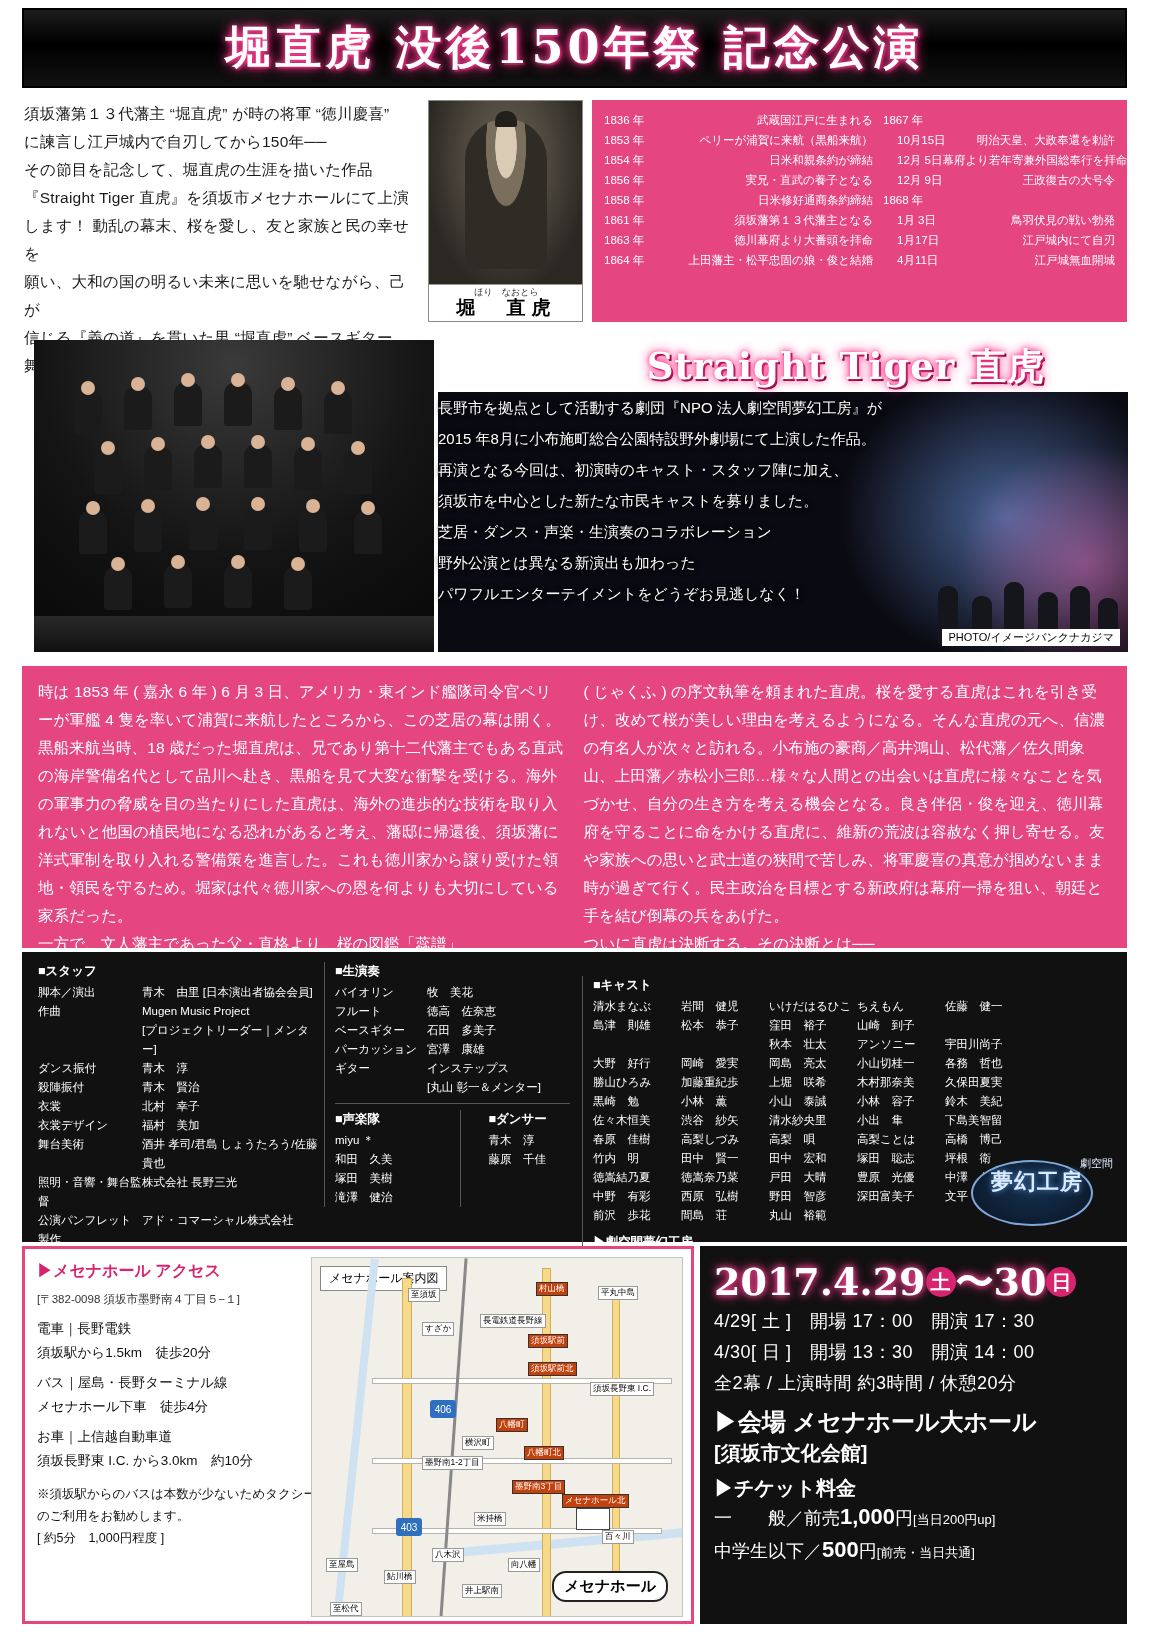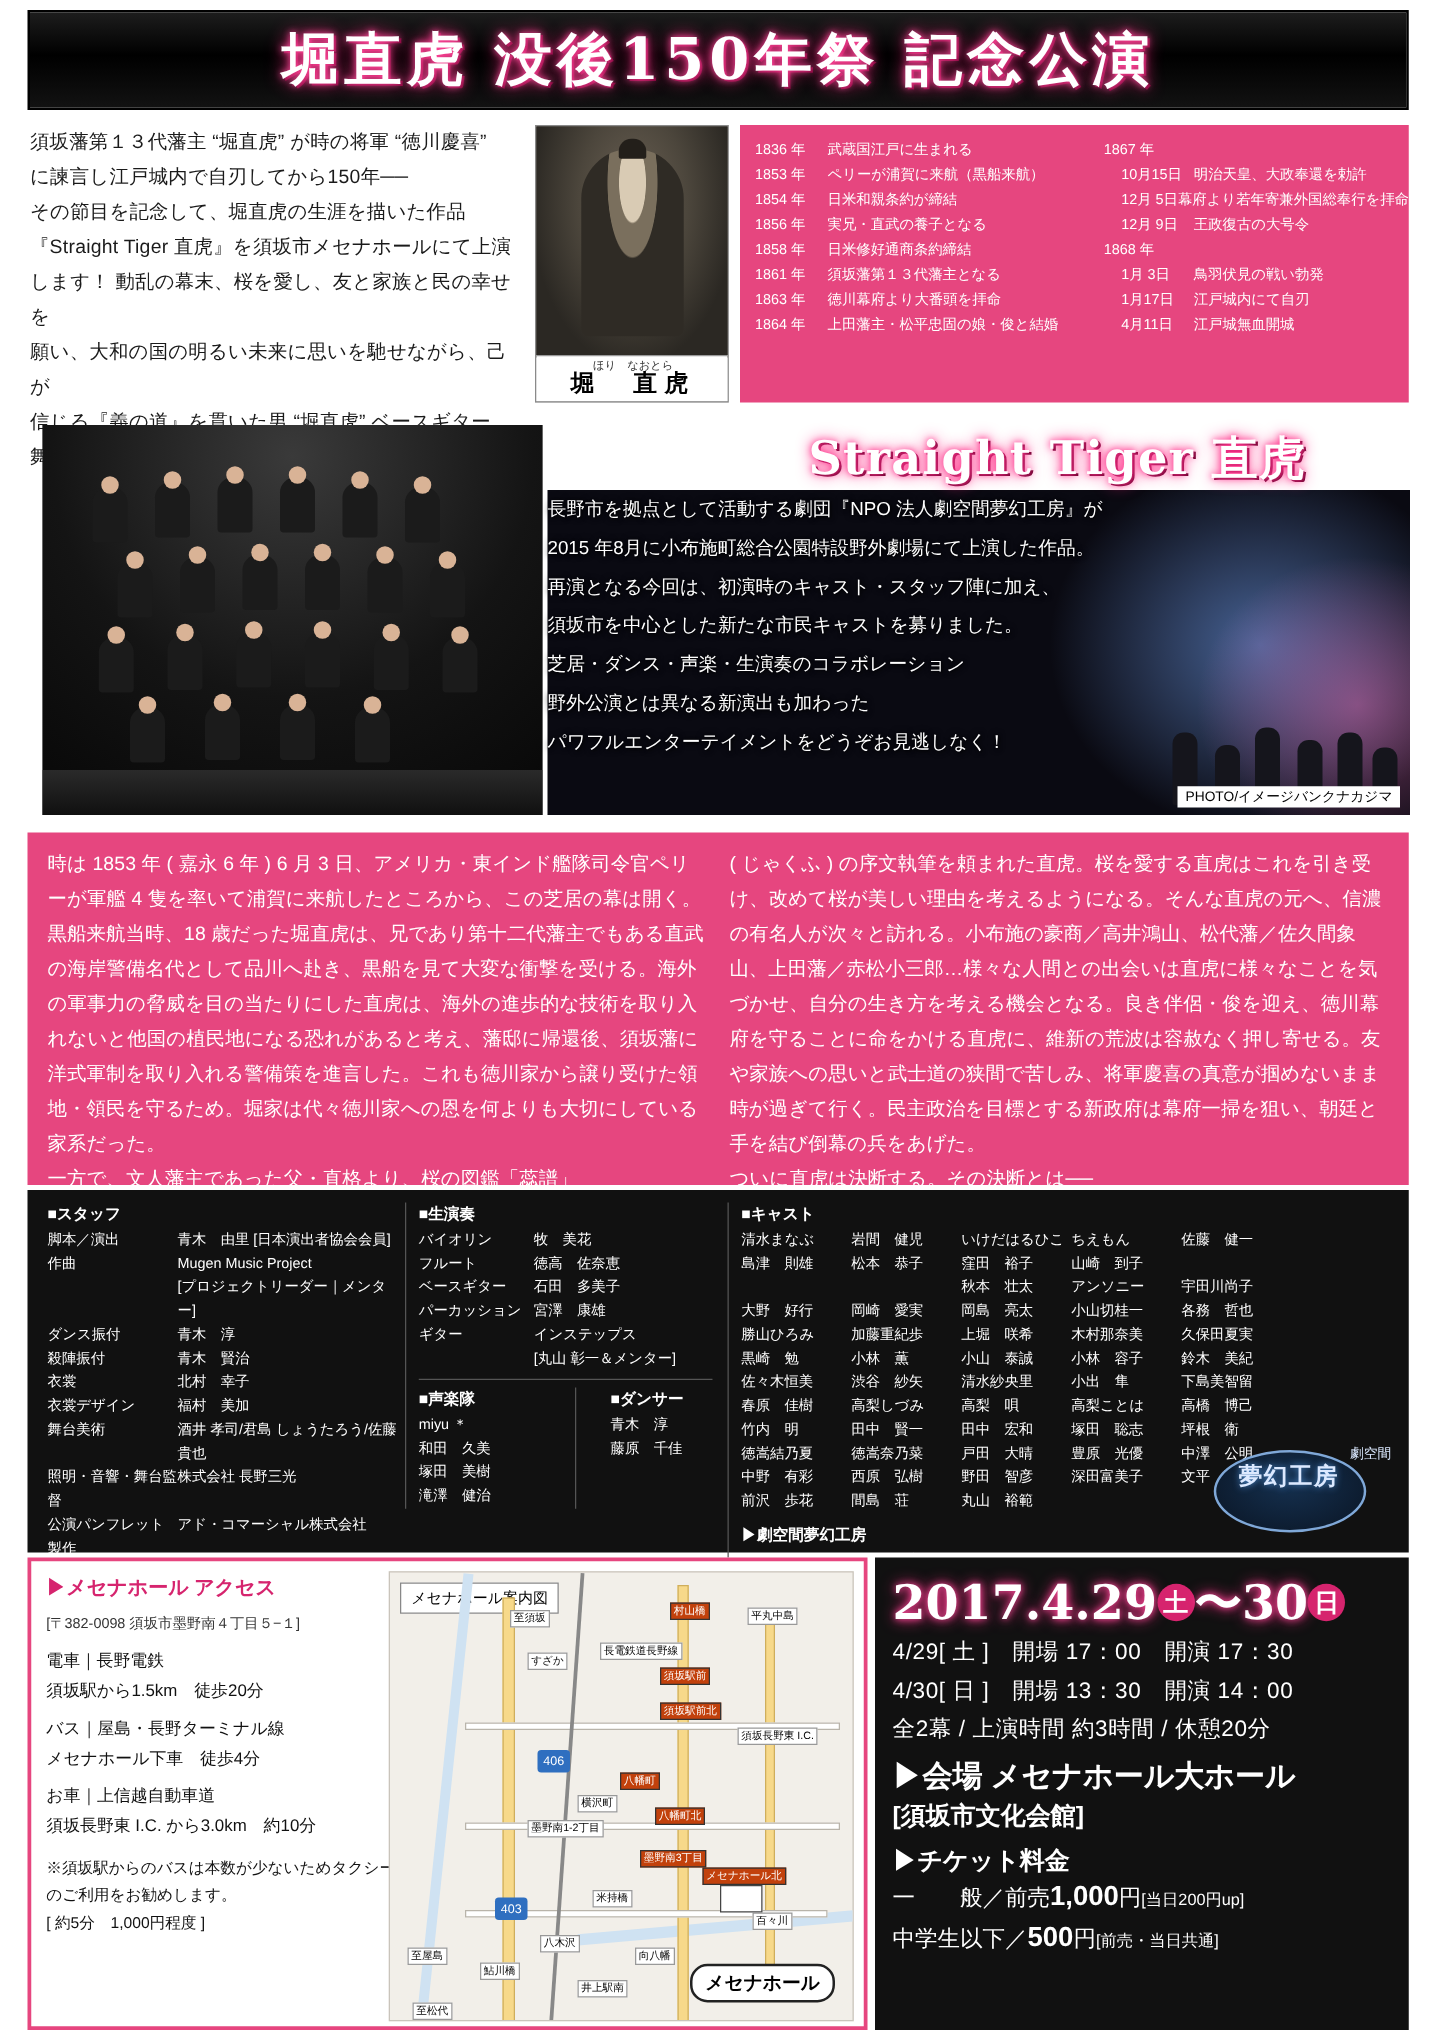--- a/index.html
+++ b/index.html
@@ -72,21 +72,21 @@
   .chrono {
     position:absolute; left:592px; top:100px; width:535px; height:222px;
     background:#e6467f;
     color:#fff;
     padding:10px 12px 8px 12px;
     display:flex;
     gap:10px;
   }
   .chrono .col { flex:1; }
   .chrono .col2 { width:232px; flex:none; }
-  .chrono .row { display:flex; font-size:11.5px; line-height:20px; white-space:nowrap;}
+  .chrono .row { display:flex; font-size:11.5px; line-height:20px; white-space:nowrap;justify-content:space-between;}
   .chrono .yr { width:58px; }
   .chrono .yr.ind { width:72px; padding-left:14px;}
   .chrono .ev { }
   .chrono .head { font-size:11.5px; line-height:20px; }
 
   
   .group-photo {
     position:absolute; left:34px; top:340px; width:400px; height:312px;
     background:#0c0c0c;
     overflow:hidden;
@@ -168,38 +168,38 @@
     padding:8px 10px;
     font-size:11.5px; line-height:19px;
   }
   .credits .hd { font-weight:bold; font-size:12.5px; margin-bottom:2px;}
   .credits .row { display:flex; }
   .credits .k { width:92px; flex:none; }
   .credits .k2 { width:104px; flex:none; }
   .credits .v { flex:1; }
   .col-staff { position:absolute; left:16px; top:10px; width:280px; }
   .col-gaku  { position:absolute; left:302px; top:10px; width:246px; border-left:1px solid #555; padding-left:10px;}
-  .col-cast  { position:absolute; left:560px; top:10px; width:530px; border-left:1px solid #555; padding-left:10px;}
+  .col-cast  { position:absolute; left:560px; top:24px; width:530px; border-left:1px solid #555; padding-left:10px;}
   .sub-block { margin-top:8px; }
   .cast-grid { display:flex; flex-wrap:wrap; }
   .cast-grid span { width:88px; display:inline-block; line-height:19px;}
   .two-cols { display:flex; gap:14px; }
   .hr-line { border-top:1px solid #555; margin:6px 0; }
 
   .logo-mugen {
     position:absolute; right:14px; bottom:10px; width:150px; height:78px;
     color:#cfe3ff;
   }
   .logo-mugen .circle {
     position:absolute; left:8px; top:6px; width:122px; height:66px;
     border:2px solid #7fa8d8; border-radius:50%;
     background: radial-gradient(ellipse at 50% 40%, #15304f, #0a1524);
   }
   .logo-mugen .lt {
-    position:absolute; left:28px; top:18px; font-size:19px; font-weight:bold;
+    position:absolute; left:28px; top:18px; font-size:22px; font-weight:bold;
     letter-spacing:1px; color:#dce9ff; text-shadow:0 0 6px #4f8fd4;
   }
   .logo-mugen .rt {
     position:absolute; right:0; top:0; font-size:11px; color:#dbe9ff;
   }
 
   
   .access {
     position:absolute; left:22px; top:1246px; width:672px; height:378px;
     background:#fff; border:3px solid #e6467f;

